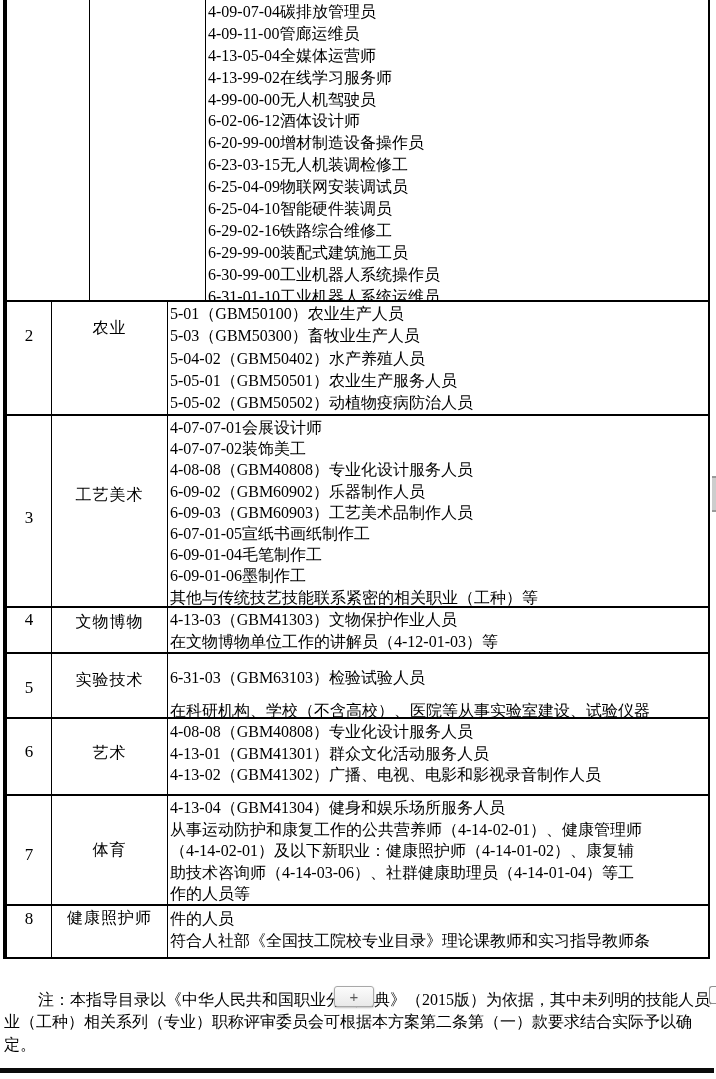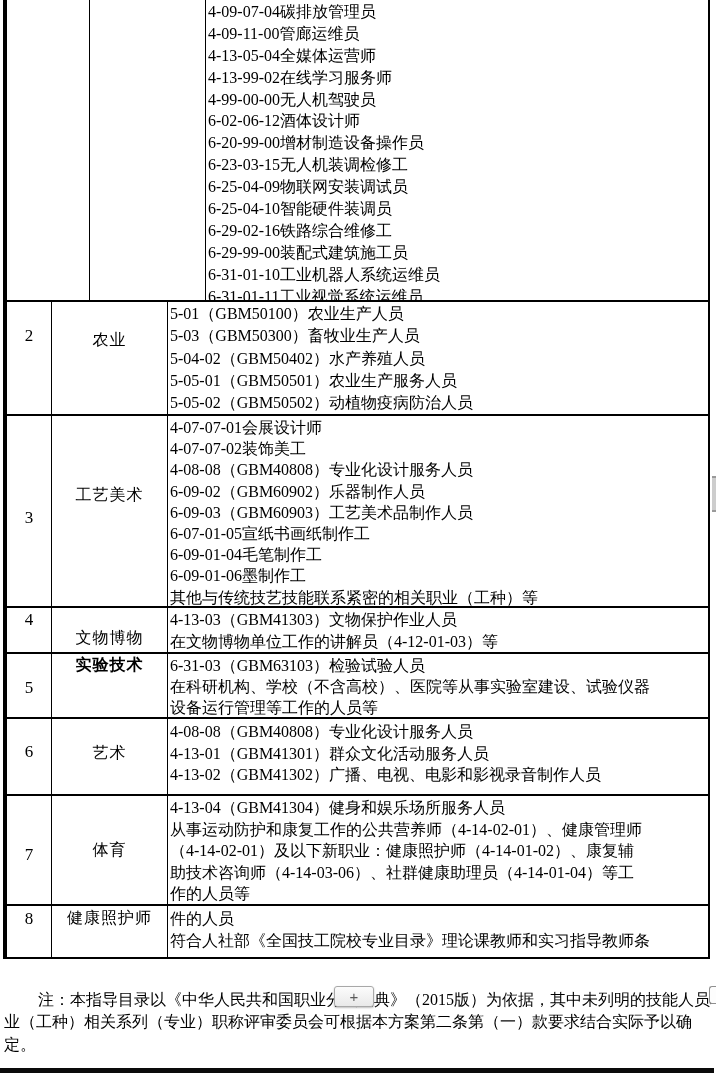--- a/index.html
+++ b/index.html
@@ -14,27 +14,27 @@
   }
   .row{display:flex;box-sizing:border-box;border-bottom:2px solid #000;}
   .cell{box-sizing:border-box;}
   .num{width:45px;border-right:1px solid #000;text-align:center;font-size:17px;line-height:20px;}
   .cat{width:116px;border-right:1px solid #000;text-align:center;font-size:16px;letter-spacing:1px;line-height:20px;}
   .occ{flex:1;overflow:hidden;padding:1px 0 0 2px;font-size:16px;}
   .line{white-space:nowrap;overflow:hidden;line-height:21.5px;height:21.5px;}
   
   .r0{height:302px;padding-left:38px;} .r0 .line{line-height:21.9px;height:21.9px;}
   .r1{height:114px;} .r1 .line{line-height:22.3px;height:22.3px;}
-  .r1 .num{padding-top:24px;} .r1 .cat{padding-top:28px;}
+  .r1 .num{padding-top:24px;} .r1 .cat{padding-top:16px;}
   .r2{height:192px;} .r2 .line{line-height:21.2px;height:21.2px;}
   .r2 .num{padding-top:92px;} .r2 .cat{padding-top:69px;}
   .r3{height:46px;}
-  .r3 .num{padding-top:2px;} .r3 .cat{padding-top:20px;}
-  .r4{height:65px;} .r4 .line{line-height:21px;height:21px;}
-  .r4 .num{padding-top:24px;} .r4 .cat{padding-top:1px;font-weight:bold;}
+  .r3 .num{padding-top:2px;} .r3 .cat{padding-top:4px;}
+  .r4{height:65px;} .r4 .line{line-height:21px;height:21px;margin-top:12px;}
+  .r4 .num{padding-top:24px;} .r4 .cat{padding-top:16px;}
   .r5{height:77px;} .r5 .occ{padding-top:2px;}
   .r5 .num{padding-top:23px;} .r5 .cat{padding-top:24px;}
   .r6{height:110px;}
   .r6 .num{padding-top:49px;} .r6 .cat{padding-top:44px;}
   .r7{height:53px;} .r7 .occ{padding-top:2px;}
   .r7 .num{padding-top:3px;} .r7 .cat{padding-top:2px;}
   
   .note{
     position:absolute;left:4px;top:989px;width:709px;font-size:16px;
   }
@@ -80,20 +80,21 @@
           <div class="line">4-13-05-04全媒体运营师</div>
           <div class="line">4-13-99-02在线学习服务师</div>
           <div class="line">4-99-00-00无人机驾驶员</div>
           <div class="line">6-02-06-12酒体设计师</div>
           <div class="line">6-20-99-00增材制造设备操作员</div>
           <div class="line">6-23-03-15无人机装调检修工</div>
           <div class="line">6-25-04-09物联网安装调试员</div>
           <div class="line">6-25-04-10智能硬件装调员</div>
           <div class="line">6-29-02-16铁路综合维修工</div>
           <div class="line">6-29-99-00装配式建筑施工员</div>
+          <div class="line">6-30-99-00工业机器人系统操作员</div>
           <div class="line">6-31-01-10工业机器人系统运维员</div>
           <div class="line">6-31-01-11工业视觉系统运维员</div>
         </div>
       </div>
       <div class="row r1">
         <div class="cell num">2</div>
         <div class="cell cat">农业</div>
         <div class="cell occ">
           <div class="line">5-01（GBM50100）农业生产人员</div>
           <div class="line">5-03（GBM50300）畜牧业生产人员</div>

